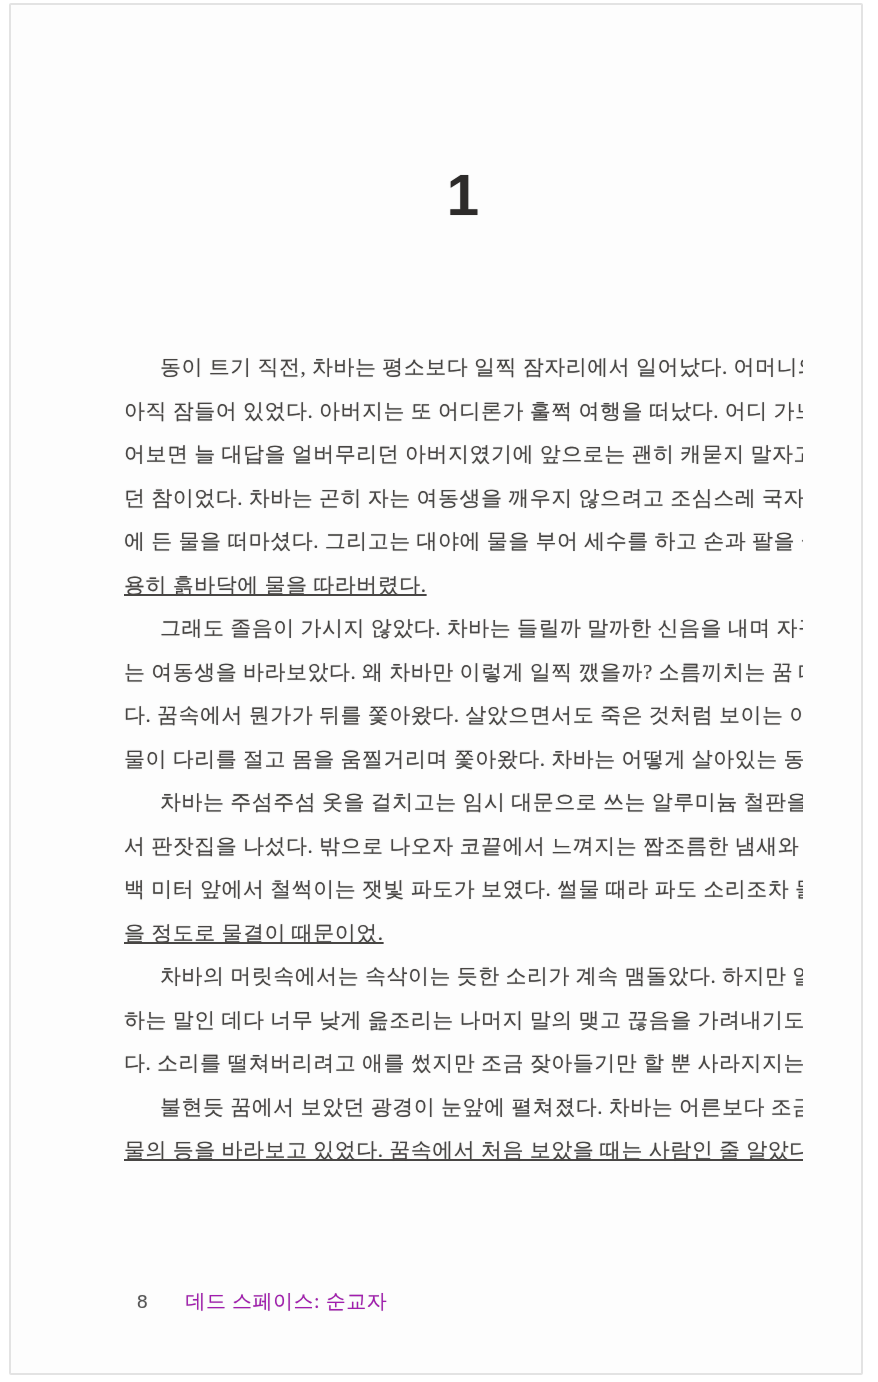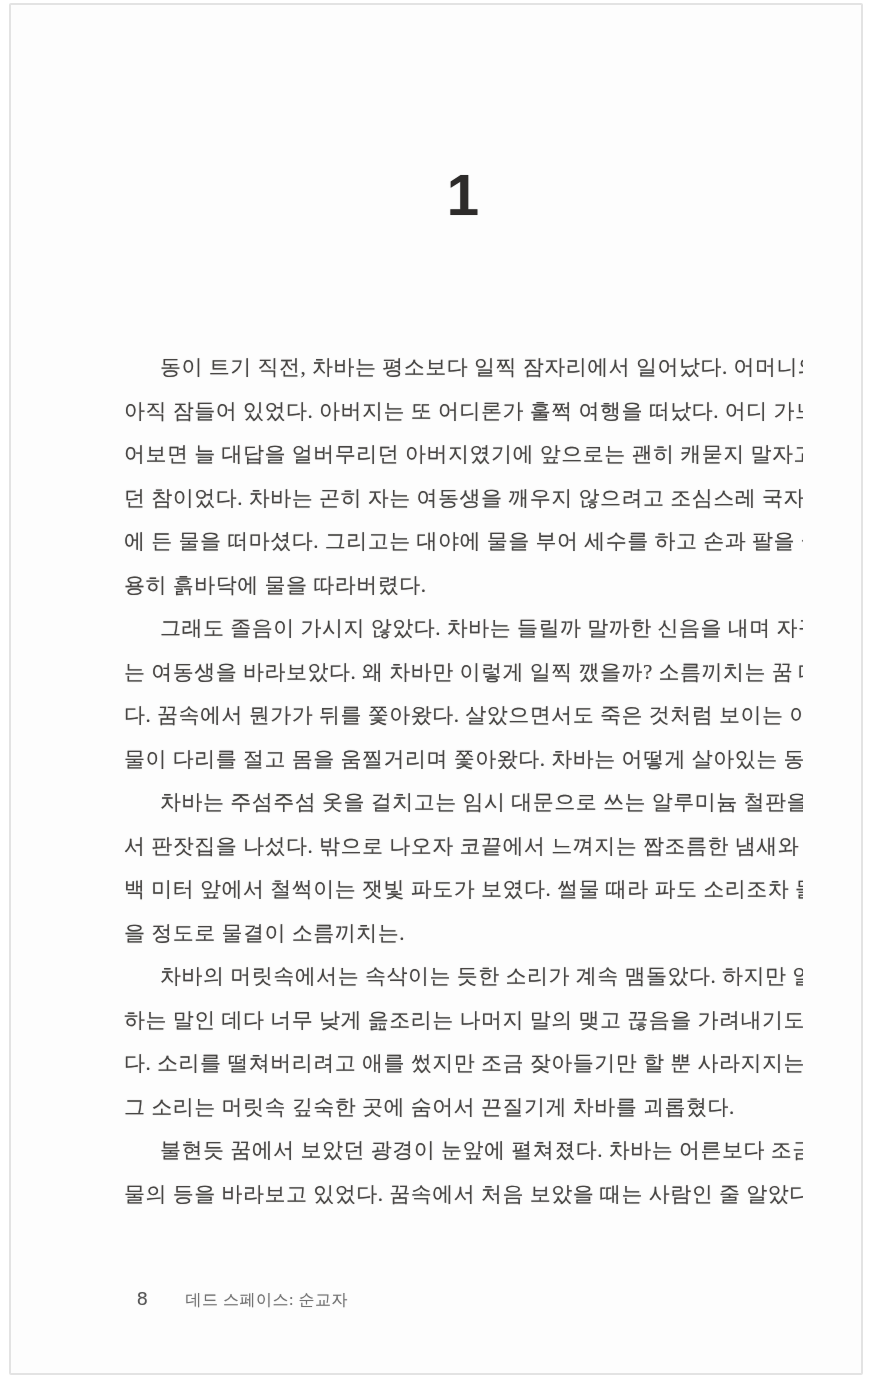--- a/index.html
+++ b/index.html
@@ -43,37 +43,37 @@
   .body-line {
     height: 43.5px;
     line-height: 43.5px;
     overflow: hidden;
     white-space: nowrap;
     text-align: justify;
     text-align-last: justify;
     text-justify: inter-word;
   }
   .body-line.para-first { text-indent: 36px; }
-  .body-line.para-last  { text-align-last: left; }
+  .body-line.para-last  { text-align-last: left; text-decoration: underline; }
   .footer {
     position: absolute;
     left: 126px; top: 1283px;
     display: flex;
     align-items: baseline;
     gap: 38px;
   }
   .footer .page-number {
     font-family: "Liberation Sans", sans-serif;
     font-size: 19px;
     color: #565656;
     text-shadow: 0 0 1px rgba(90,90,90,0.4);
   }
   .footer .book-title {
-    font-size: 16px;
-    color: #737373;
+    font-size: 20px;
+    color: #a21caf;
     letter-spacing: 0.5px;
     text-shadow: 0 0 1px rgba(110,110,110,0.4);
   }
 </style>
 </head>
 <body>
 
 <div class="page-frame">
 
   <div class="chapter-number">1</div>
@@ -90,27 +90,26 @@
       <div class="paragraph">
         <div class="body-line para-first">그래도 졸음이 가시지 않았다. 차바는 들릴까 말까한 신음을 내며 자꾸 뒤척거리</div>
         <div class="body-line">는 여동생을 바라보았다. 왜 차바만 이렇게 일찍 깼을까? 소름끼치는 꿈 때문이었</div>
         <div class="body-line">다. 꿈속에서 뭔가가 뒤를 쫓아왔다. 살았으면서도 죽은 것처럼 보이는 이상한 괴</div>
         <div class="body-line">물이 다리를 절고 몸을 움찔거리며 쫓아왔다. 차바는 어떻게 살아있는 동시에 죽은</div>
       </div>
       <div class="paragraph">
         <div class="body-line para-first">차바는 주섬주섬 옷을 걸치고는 임시 대문으로 쓰는 알루미늄 철판을 살짝 닫고</div>
         <div class="body-line">서 판잣집을 나섰다. 밖으로 나오자 코끝에서 느껴지는 짭조름한 냄새와 함께 몇</div>
         <div class="body-line">백 미터 앞에서 철썩이는 잿빛 파도가 보였다. 썰물 때라 파도 소리조차 들리지 않</div>
-        <div class="body-line para-last">을 정도로 물결이 소름끼치는.</div>
+        <div class="body-line para-last">을 정도로 물결이 때문이었.</div>
       </div>
       <div class="paragraph">
         <div class="body-line para-first">차바의 머릿속에서는 속삭이는 듯한 소리가 계속 맴돌았다. 하지만 알아듣지 못</div>
         <div class="body-line">하는 말인 데다 너무 낮게 읊조리는 나머지 말의 맺고 끊음을 가려내기도 힘들었</div>
         <div class="body-line">다. 소리를 떨쳐버리려고 애를 썼지만 조금 잦아들기만 할 뿐 사라지지는 않았다.</div>
-        <div class="body-line para-last">그 소리는 머릿속 깊숙한 곳에 숨어서 끈질기게 차바를 괴롭혔다.</div>
       </div>
       <div class="paragraph">
         <div class="body-line para-first">불현듯 꿈에서 보았던 광경이 눈앞에 펼쳐졌다. 차바는 어른보다 조금 더 큰 괴</div>
         <div class="body-line para-last">물의 등을 바라보고 있었다. 꿈속에서 처음 보았을 때는 사람인 줄 알았다. 하지만</div>
       </div>
     </div>
 
   <div class="footer">
     <span class="page-number">8</span>
     <span class="book-title">데드 스페이스: 순교자</span>

